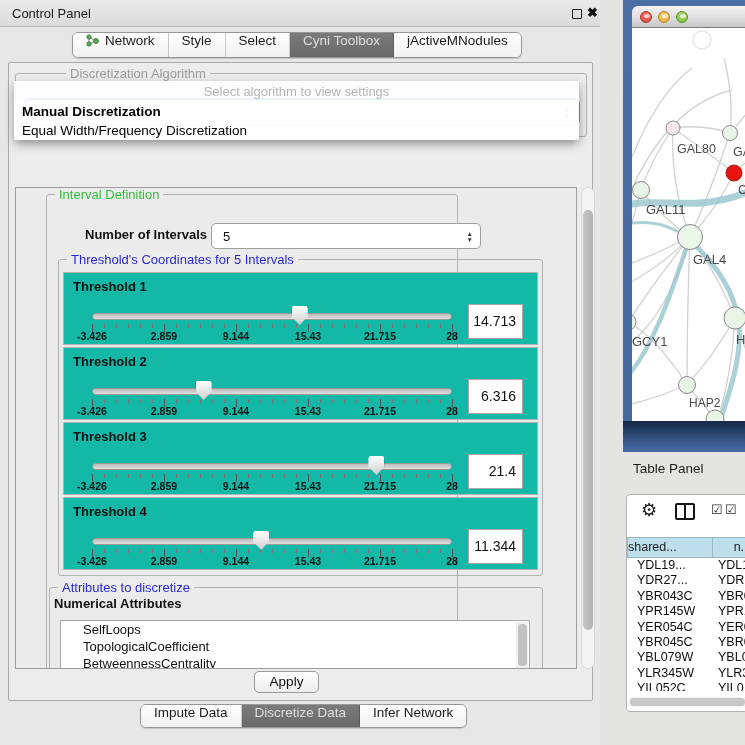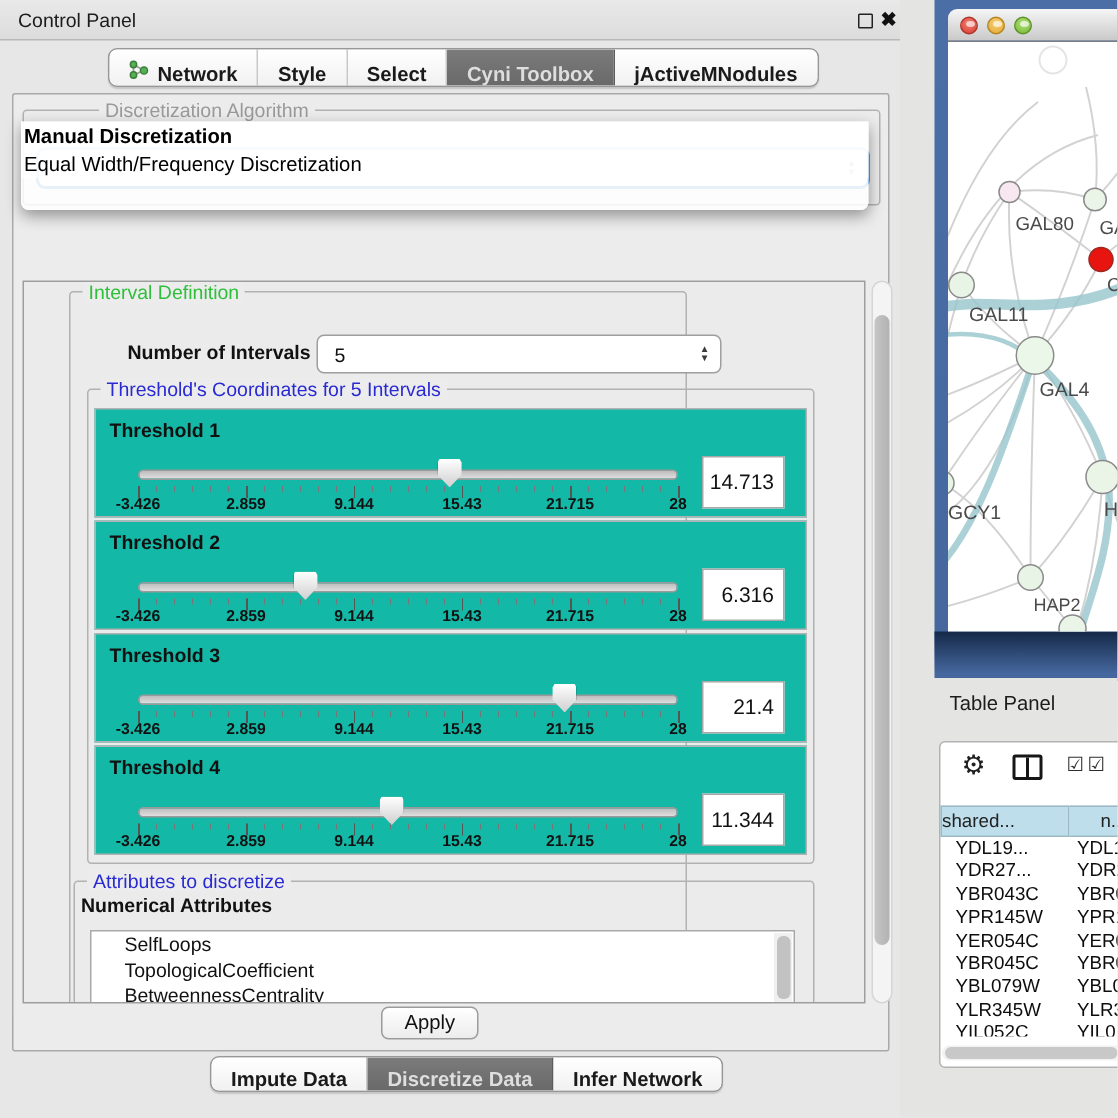--- a/index.html
+++ b/index.html
@@ -9,42 +9,42 @@
 
   
   #left-panel { left:0; top:0; width:600px; height:745px; background:#e7e7e7; }
   #titlebar { left:0; top:0; width:600px; height:27px; background:linear-gradient(#e9e9e9,#dcdcdc); border-bottom:1px solid #b8b8b8; }
   #titlebar .t { position:absolute; left:12px; top:6px; font-size:13px; color:#1c1c1c; }
   #float-ic { position:absolute; left:572px; top:9px; width:10px; height:10px; border:1.6px solid #222; border-radius:1px; }
   #close-ic { position:absolute; left:587px; top:5px; font-size:13px; font-weight:bold; color:#111; }
 
   
   #top-tabs { left:72px; top:32px; height:26px; display:flex; border:1px solid #979797; border-radius:6px; background:#fdfdfd; overflow:hidden; box-shadow:0 1px 1px rgba(0,0,0,.15); }
-  .seg { display:flex; align-items:flex-end; padding:0 13px; font-size:13.5px; font-weight:bold; color:#1a1a1a; border-right:1px solid #c8c8c8; background:linear-gradient(#ffffff,#f1f1f1); white-space:nowrap; }
+  .seg { display:flex; align-items:flex-start; padding:0 13px; font-size:13.5px; font-weight:normal; color:#1a1a1a; border-right:1px solid #c8c8c8; background:linear-gradient(#ffffff,#f1f1f1); white-space:nowrap; }
   .seg:last-child { border-right:none; }
   .seg.sel { background:linear-gradient(#7b7b7b,#696969); color:#dedede; border-right:1px solid #5c5c5c; }
   .seg .nico { margin-right:6px; }
 
   
   #outer { left:8px; top:62px; width:585px; height:639px; background:#ececec; border:1px solid #a9a9a9; border-radius:2px; }
   .group { position:absolute; border:1px solid #b2b2b2; border-radius:3px; }
   .gtitle { position:absolute; top:-8px; left:8px; background:#ececec; padding:0 4px; font-size:13px; white-space:nowrap; }
   .gtitle.ghost { color:#9a9a9a;margin-left:42px; }
   .gtitle.blue { color:#2a2ad2; }
   .gtitle.green { color:#2fbf3a; }
   .gtitle.dark { color:#1a1a1a; }
 
   .combo { position:absolute; background:#fff; border:1px solid #9e9e9e; border-radius:5px; font-size:13px; color:#111; display:flex; align-items:center; padding-left:11px; }
   .stepper { position:absolute; right:7px; top:50%; transform:translateY(-50%); display:flex; flex-direction:column; line-height:5.5px; font-size:6.5px; color:#3a3a3a; }
   .focusring { border:2px solid #5b9ddb !important; }
 
   
   #popup { left:5px; top:18px; width:565px; height:59px; background:rgba(255,255,255,0.86); border-radius:0 0 5px 5px; box-shadow:0 4px 10px rgba(0,0,0,0.38); z-index:5; }
   #popup .ph { height:21px; text-align:center; font-size:13px; color:#b5b5b5; line-height:21px; }
-  #popup .it { height:19px; font-size:13.5px; color:#000; line-height:19px; padding-left:2px; background:rgba(255,255,255,0.7); }
+  #popup .it { height:19px; font-size:13.5px; color:#000; line-height:19px; padding-left:8px; background:rgba(255,255,255,0.7); }
   #popup .it.b { font-weight:bold; }
 
   
   #viewport { left:6px; top:124px; width:562px; height:482px; border:1px solid #9e9e9e; background:#ebebeb; overflow:hidden; }
   #vscroll { left:572px; top:124px; width:14px; height:482px; background:#f4f4f4; border:1px solid #d6d6d6; border-radius:7px; }
   #vscroll .thumb { position:absolute; left:1px; top:22px; width:10px; height:420px; background:linear-gradient(90deg,#c6c6c6,#b2b2b2); border-radius:5px; }
 
   
   .sbox { position:relative; width:475px; height:73px; border:1px solid #b2b2b2; background:#14b8a6; margin-bottom:2px; }
   .sbox .lab { position:absolute; left:9px; top:6px; font-size:13px; font-weight:bold; color:#111; }
@@ -144,20 +144,21 @@
       <div class="combo focusring" style="left:8px;top:24px;width:556px;height:28px;border-radius:6px;">
         <span class="stepper">
             <span>▲</span>
             <span>▼</span>
           </span>
       </div>
     </div>
 
 
     <div id="popup" class="abs">
+      <div class="ph">Select algorithm to view settings</div>
       <div class="it b">Manual Discretization</div>
       <div class="it">Equal Width/Frequency Discretization</div>
     </div>
 
     <div id="viewport" class="abs">
       <div class="group" style="left:30px;top:6px;width:412px;height:500px;">
         <span class="gtitle green">Interval Definition</span>
 
         <span class="abs" style="left:38px;top:32px;font-size:13px;font-weight:bold;color:#111;">Number of Intervals</span>
         <div class="combo" style="left:164px;top:28px;width:270px;height:26px;">

